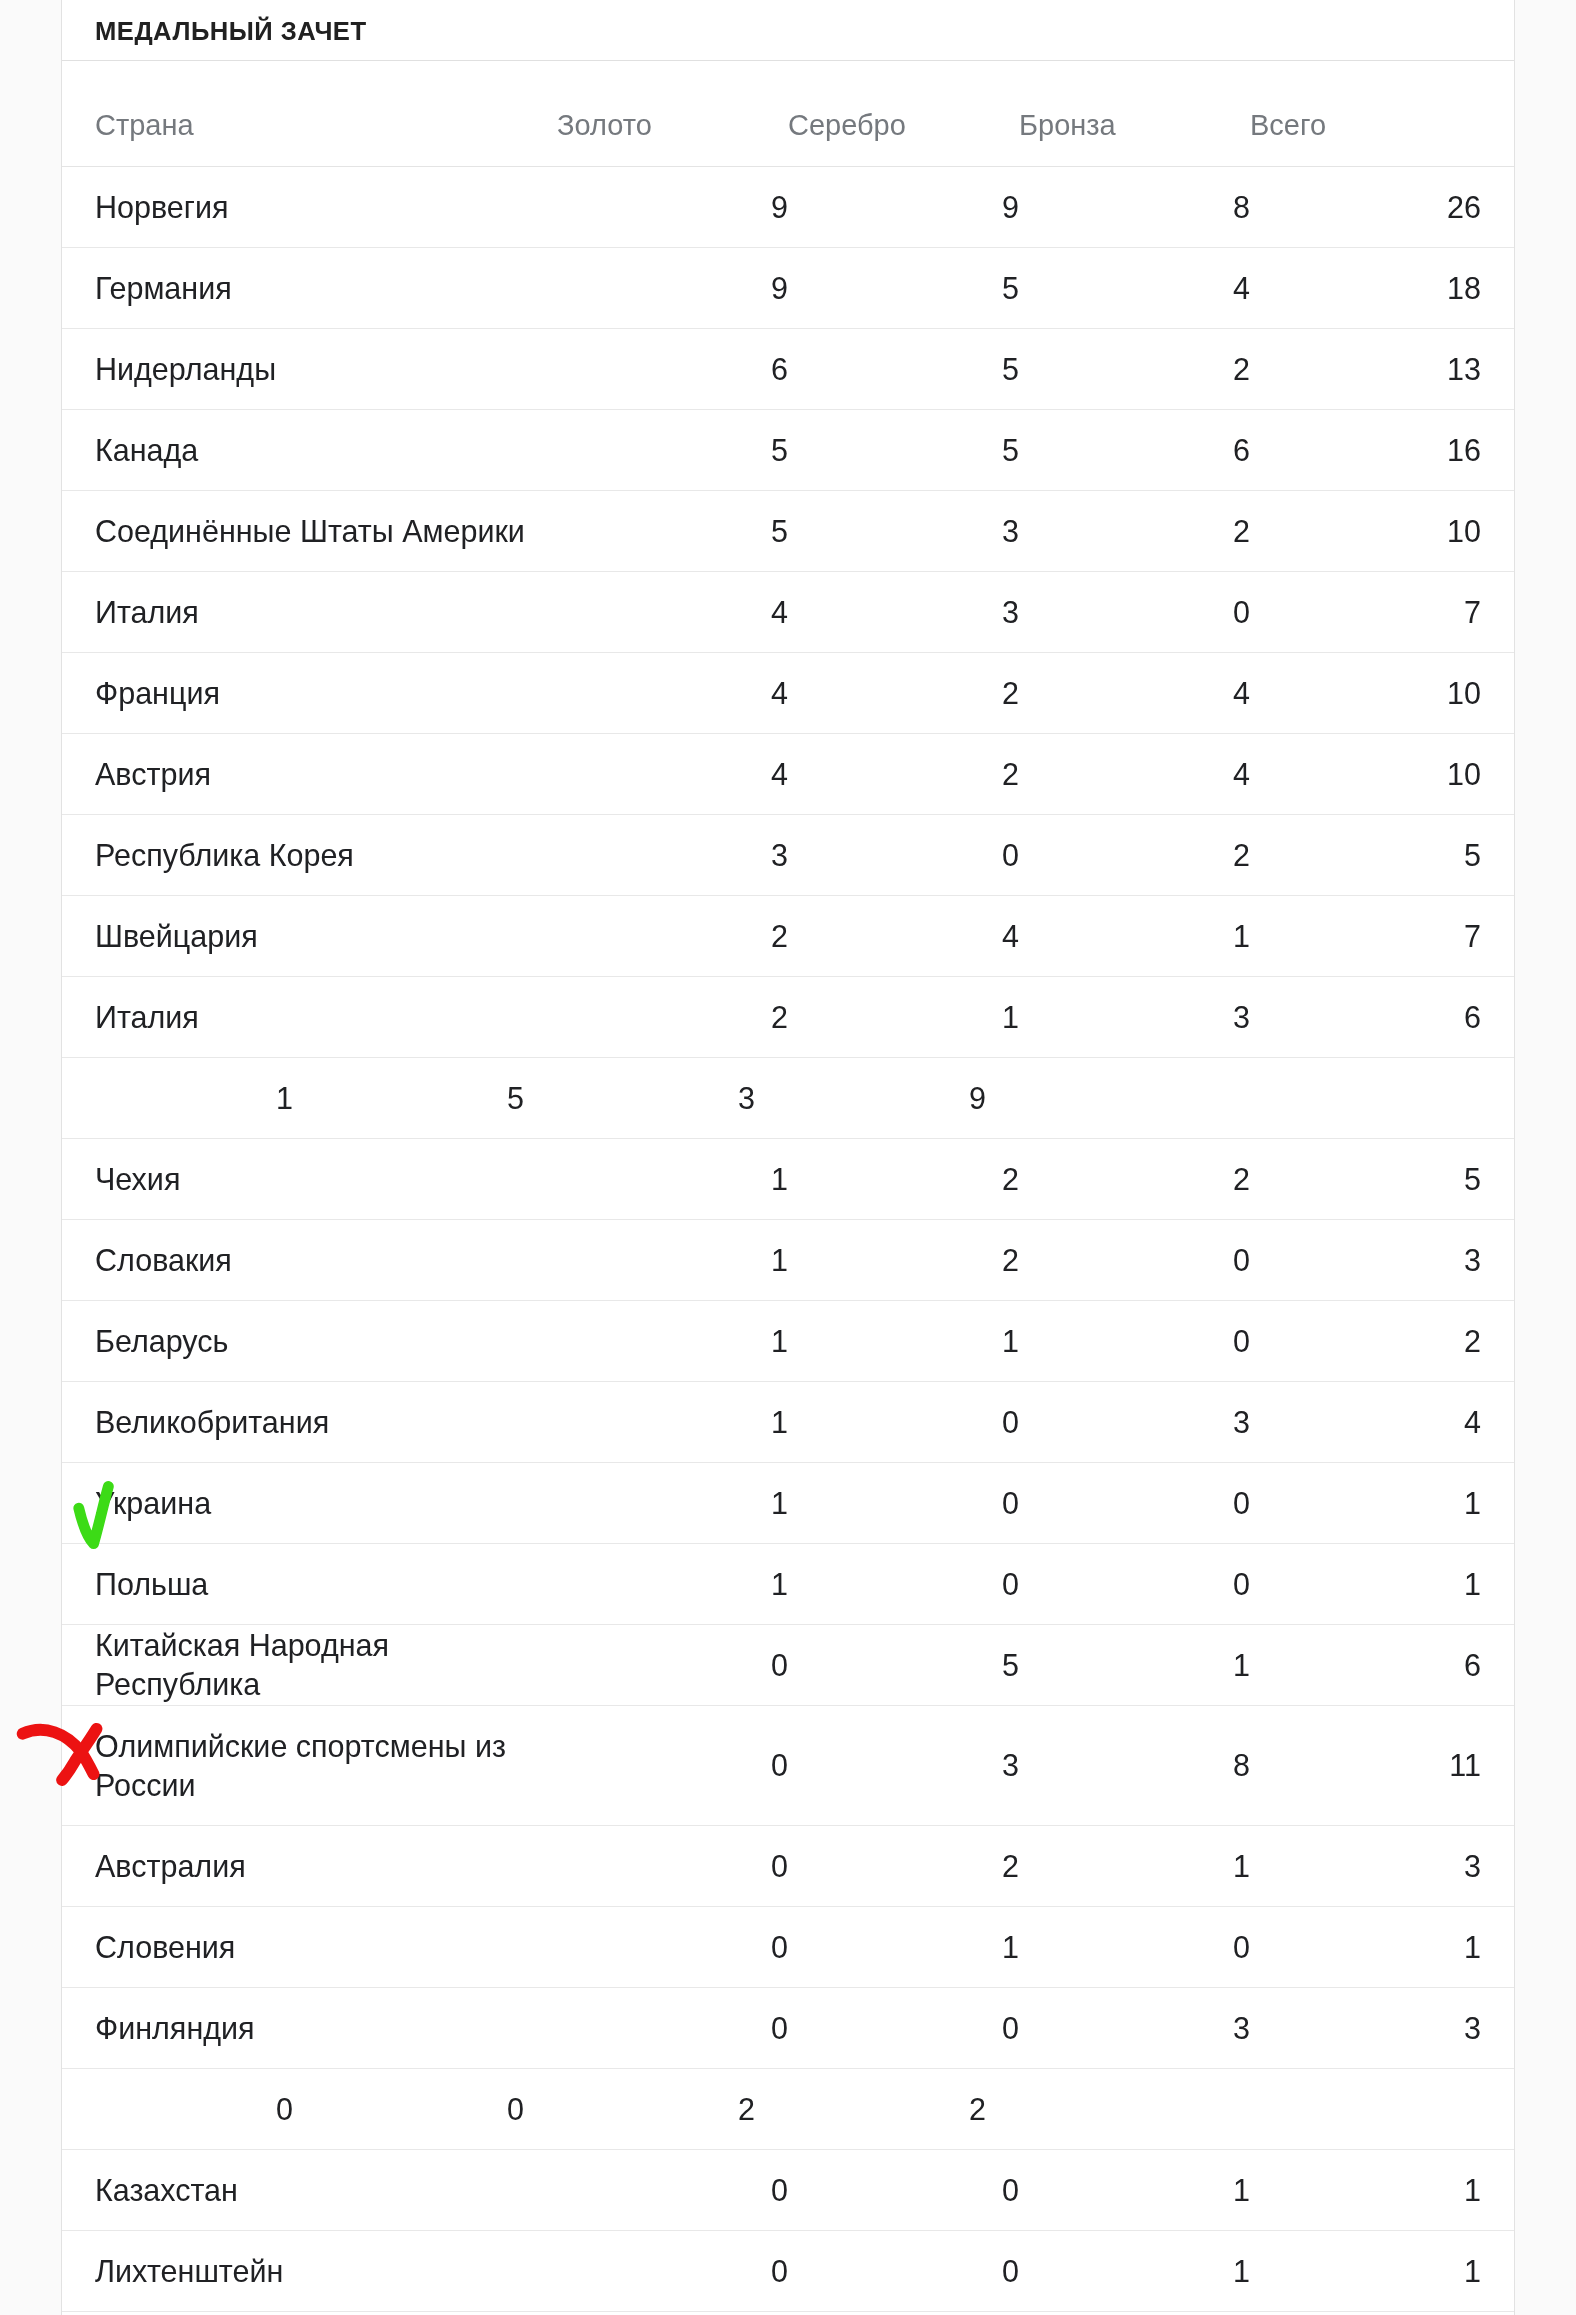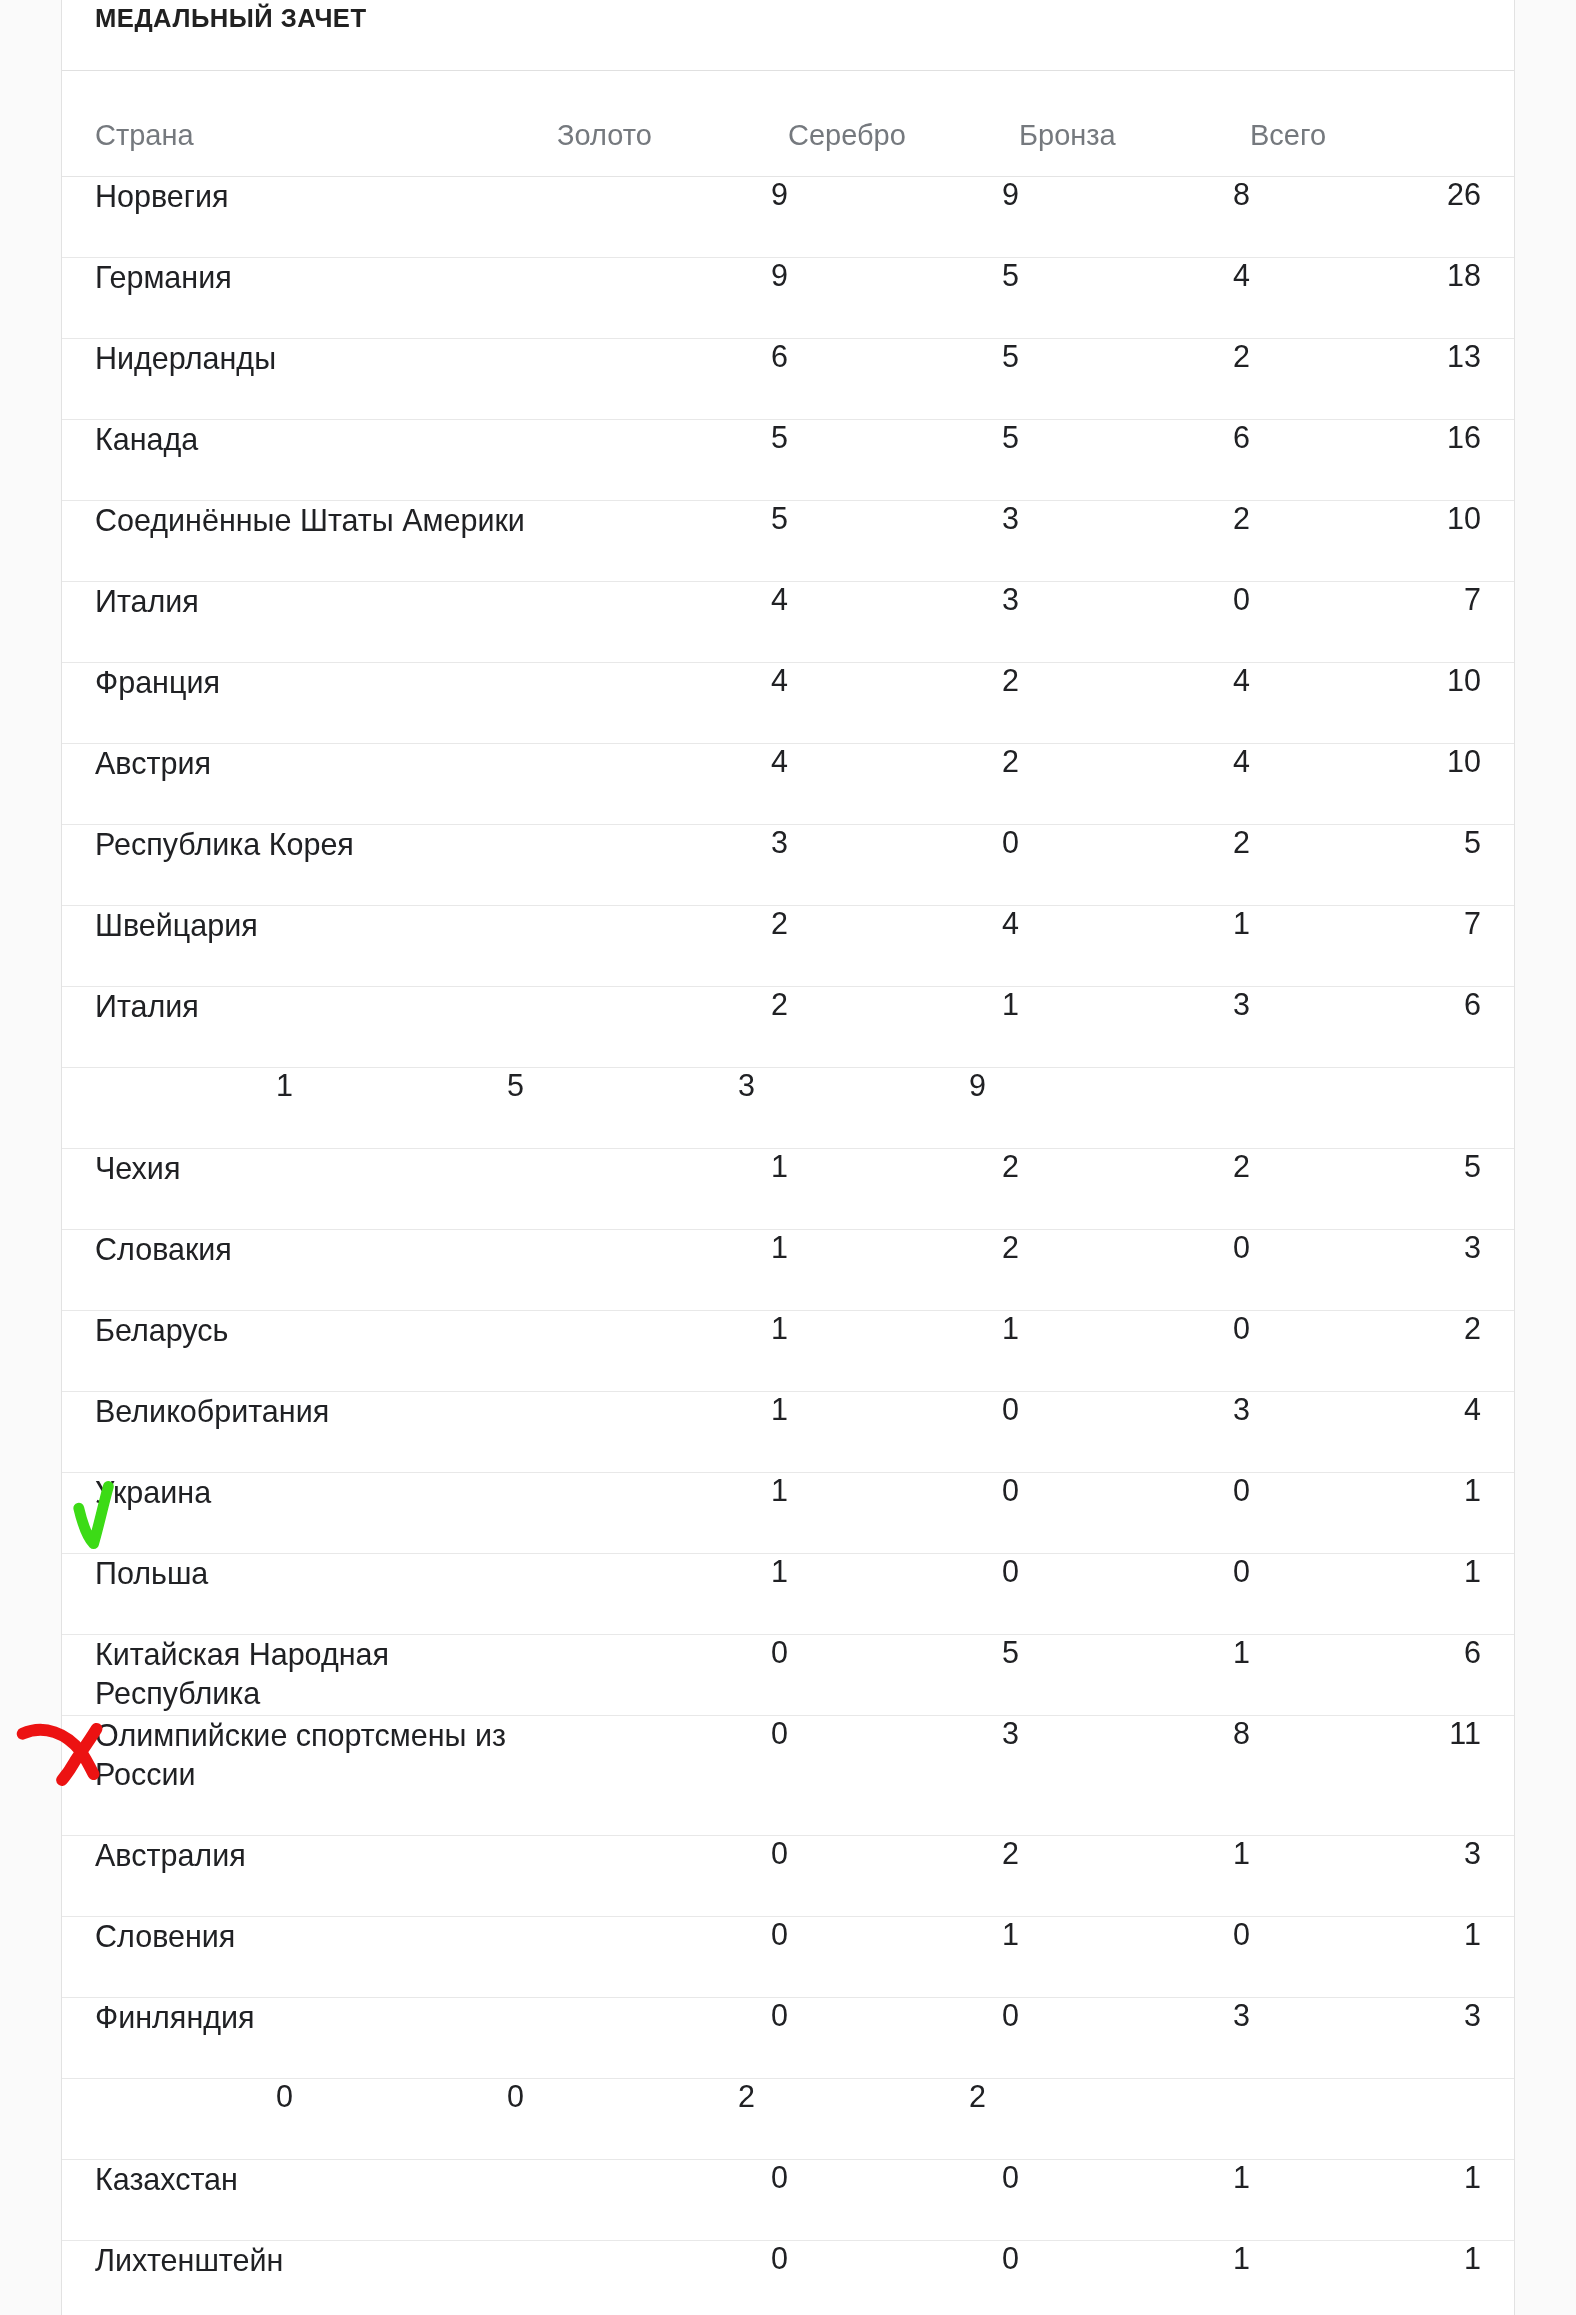--- a/index.html
+++ b/index.html
@@ -15,23 +15,23 @@
     position: absolute;
     left: 61px;
     top: 0;
     width: 1454px;
     height: 2317px;
     background: #ffffff;
     border-left: 1px solid #e2e2e2;
     border-right: 1px solid #e2e2e2;
   }
   .card-title {
-    height: 71px;
+    height: 61px;
     border-bottom: 1px solid #e0e0e0;
-    padding: 4px 0 0 33px;
+    padding: 17px 0 0 33px;
     font-size: 25.6px;
     font-weight: bold;
     letter-spacing: 0.5px;
     color: #212121;
     line-height: 29.6px;
   }
   .thead {
     display: flex;
     height: 106px;
     align-items: flex-end;
@@ -39,20 +39,21 @@
     border-bottom: 1px solid #e4e4e4;
     color: #75797e;
     font-size: 29px;
   }
   .th.name { flex: 1 1 auto; padding-left: 33px; }
   .th.num { width: 231px; flex: 0 0 auto; }
   .th.num.last { padding-right: 0; }
   .thead, .tr { padding-right: 33px; }
   .tr {
     display: flex;
+    align-items: center;
     height: 81px;
     border-bottom: 1px solid #e8e8e8;
     color: #202124;
     font-size: 30.5px;
   }
   .tr.tall { height: 120px; }
   .td.name {
     flex: 1 1 auto;
     padding-left: 33px;
     white-space: pre-line;

